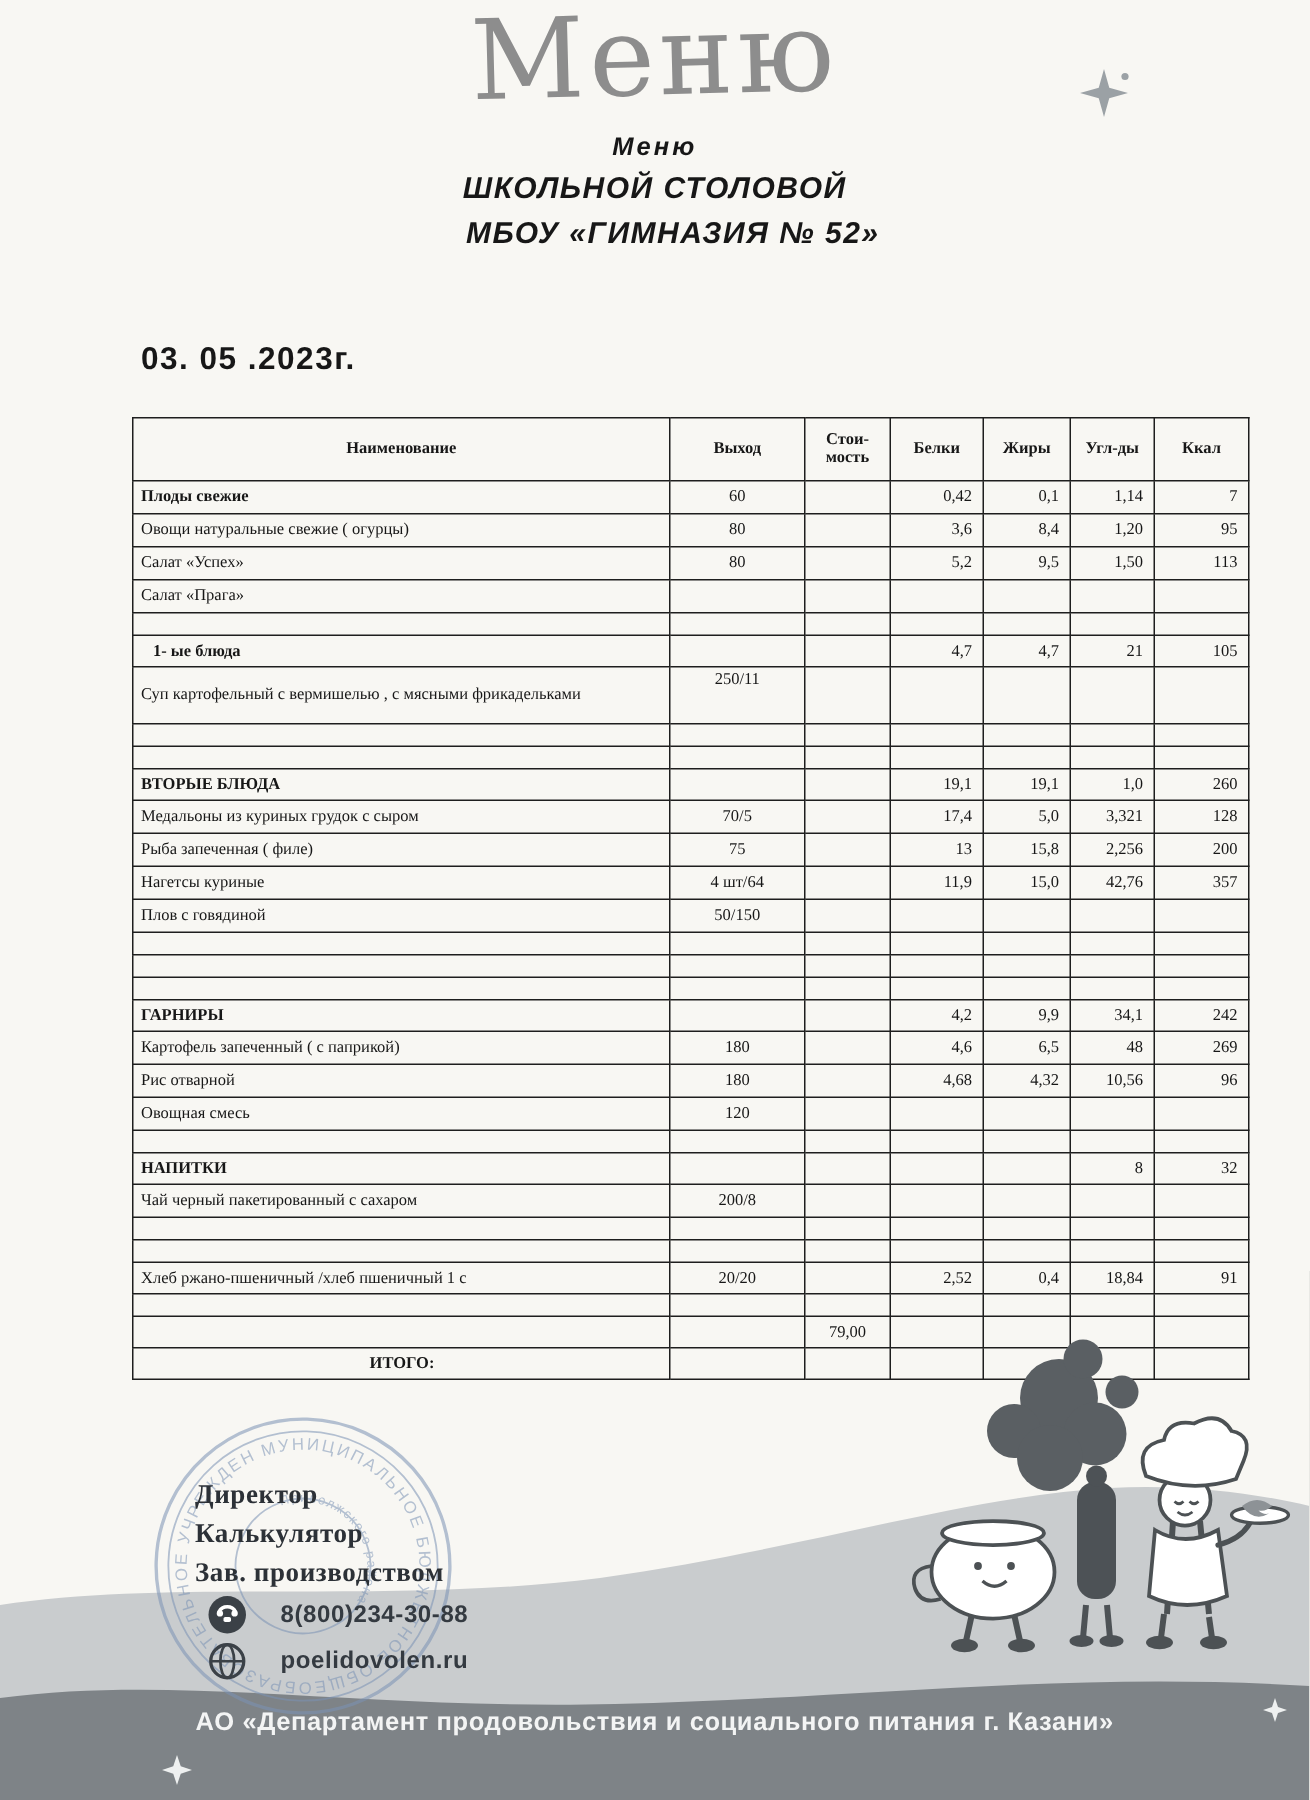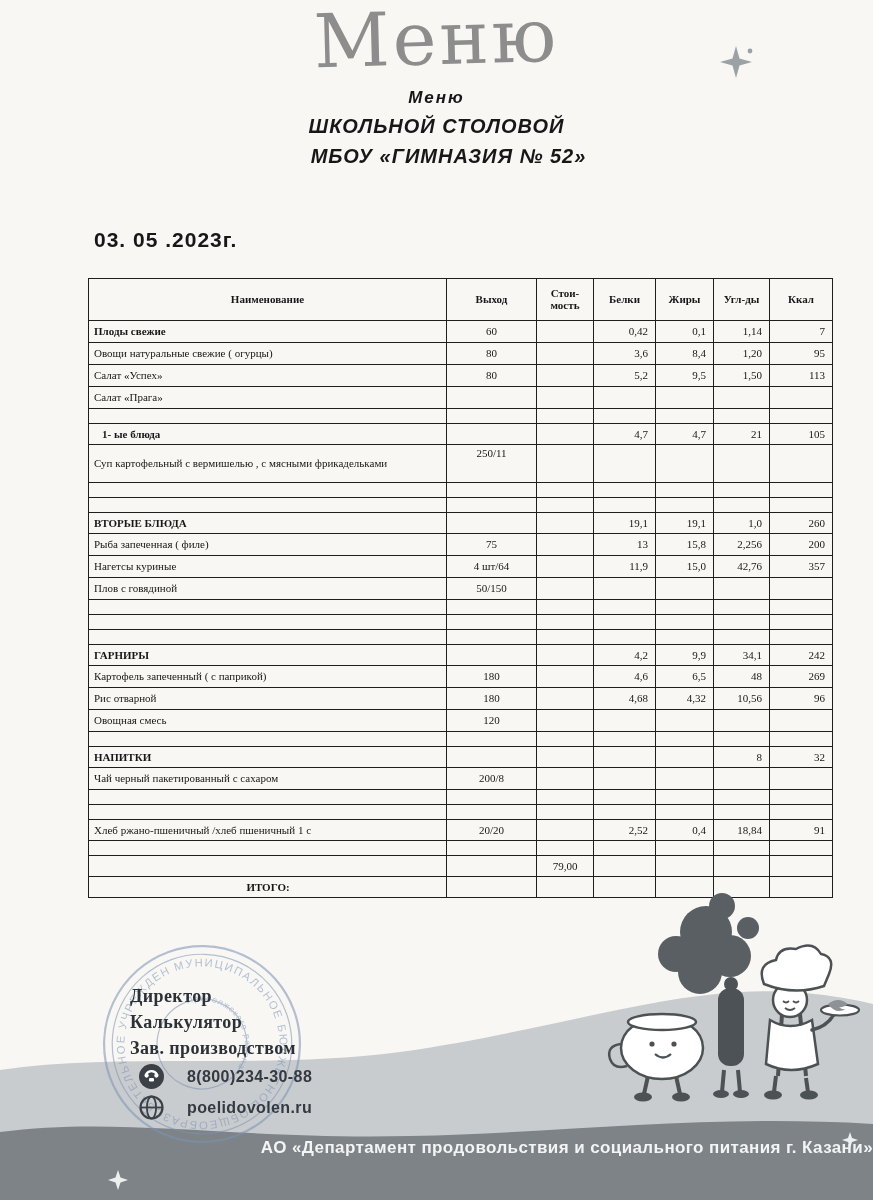--- a/index.html
+++ b/index.html
@@ -53,21 +53,21 @@
     font:bold 16px "Liberation Sans", sans-serif; color:#343a41; letter-spacing:.4px; }
   .contact.phone { top:1063px; }
   .contact.site  { top:1094px;text-align:center; }
   .stamp { position:absolute; left:100px; top:942px; width:204px; height:204px;
     opacity:.55; transform:rotate(-20deg); z-index:2; pointer-events:none; }
 
   .sparkle-tr { position:absolute; left:718px; top:44px; }
 
   .illustration { position:absolute; left:0; top:880px; width:873px; height:320px; }
   .banner-text { position:absolute; left:0; right:0; top:1138px; z-index:5;
-    text-align:right; color:#f3f4f4;
+    text-align:center; color:#f3f4f4;
     font:bold 17px "Liberation Sans", sans-serif; letter-spacing:.4px; }
 </style>
 </head>
 <body>
 
 <div class="page">
 
   <svg class="sparkle-tr" width="40" height="40" viewBox="0 0 40 40">
     <path d="M18,2 L21.5,14.5 L34,18 L21.5,21.5 L18,34 L14.5,21.5 L2,18 L14.5,14.5 Z" fill="#9ba1a5"></path>
     <circle cx="32" cy="7" r="2.4" fill="#9ba1a5"></circle>
@@ -188,20 +188,29 @@
           <tr class="hmd">
       <td class="name b">ВТОРЫЕ БЛЮДА</td>
       <td class="val ctrv"></td>
       <td class="val ctrv"></td>
       <td class="val num">19,1</td>
       <td class="val num">19,1</td>
       <td class="val num">1,0</td>
       <td class="val num">260</td>
     </tr>
           <tr>
+      <td class="name">Медальоны из куриных грудок с сыром</td>
+      <td class="val ctrv">70/5</td>
+      <td class="val ctrv"></td>
+      <td class="val num">17,4</td>
+      <td class="val num">5,0</td>
+      <td class="val num">3,321</td>
+      <td class="val num">128</td>
+    </tr>
+          <tr>
       <td class="name">Рыба запеченная ( филе)</td>
       <td class="val ctrv">75</td>
       <td class="val ctrv"></td>
       <td class="val num">13</td>
       <td class="val num">15,8</td>
       <td class="val num">2,256</td>
       <td class="val num">200</td>
     </tr>
           <tr>
       <td class="name">Нагетсы куриные</td>

